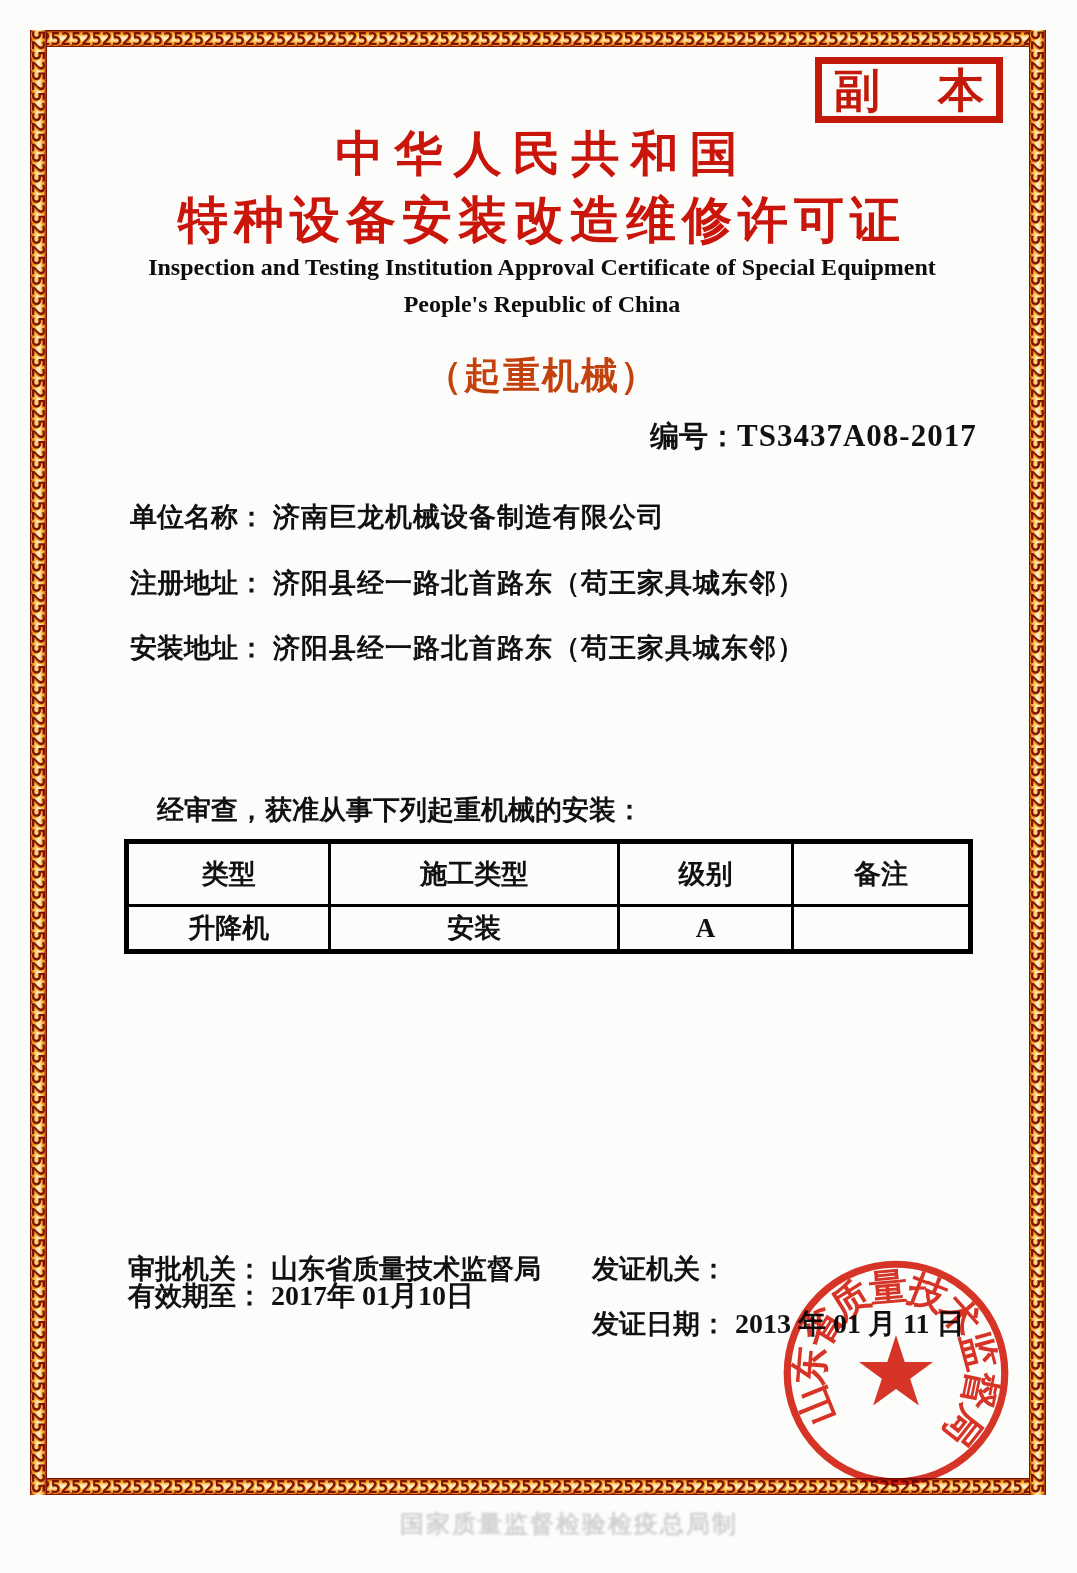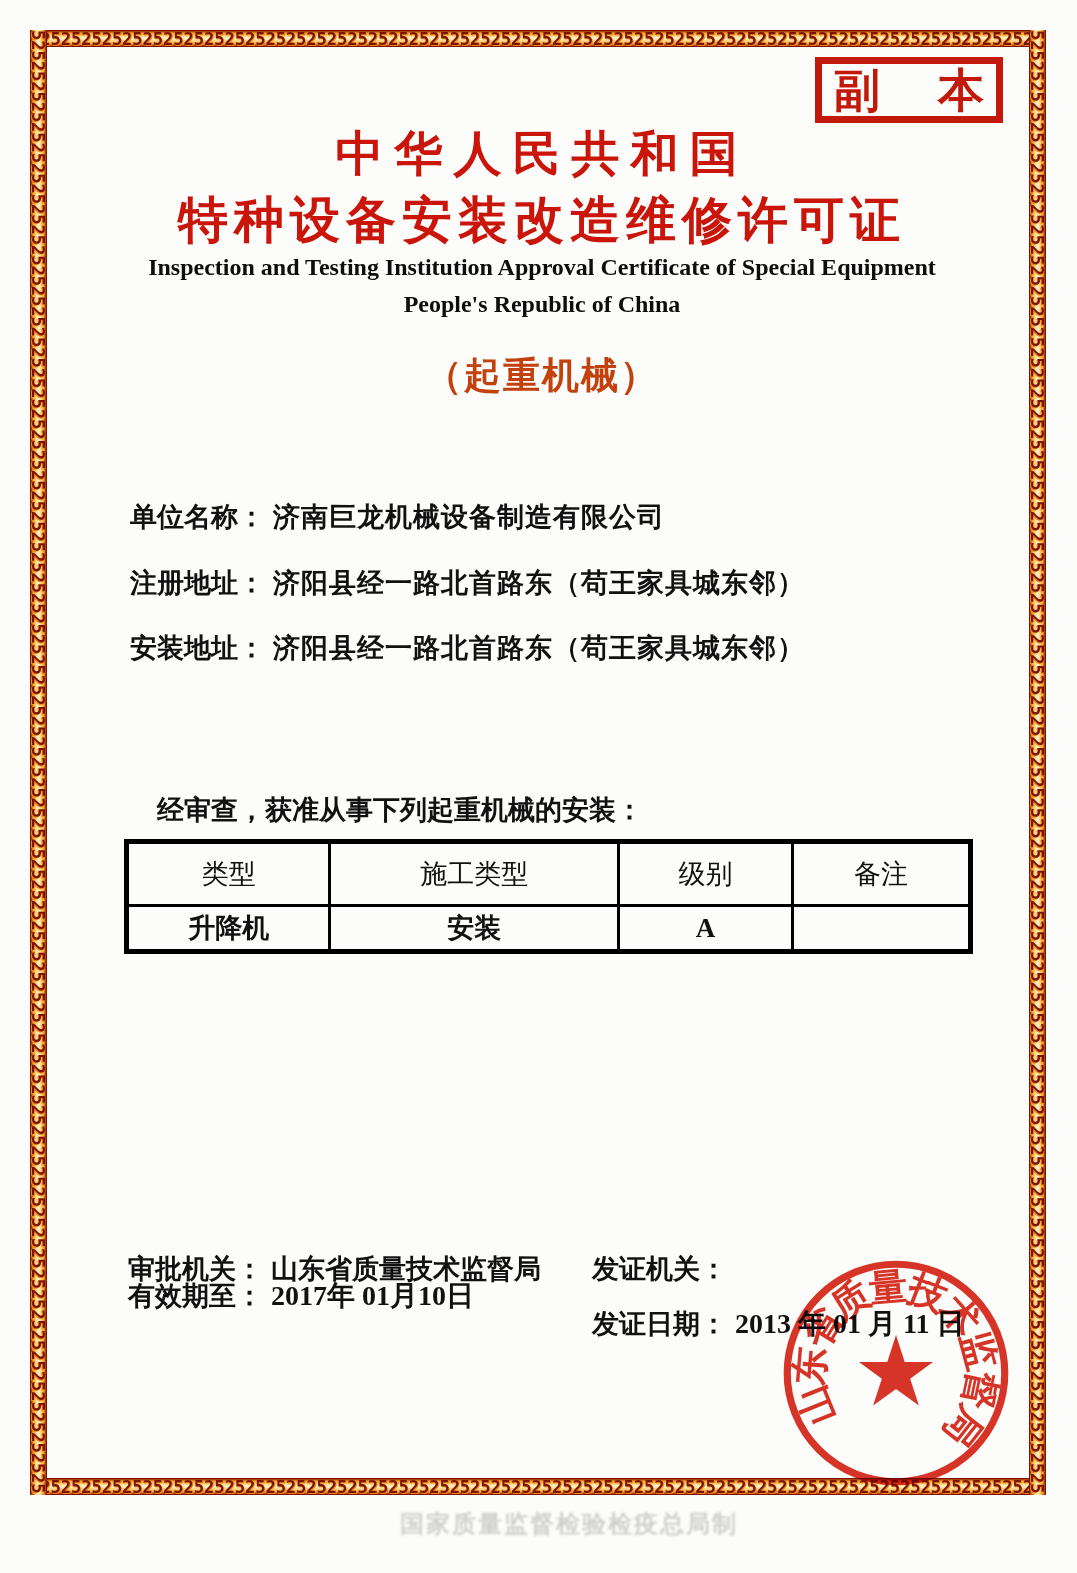--- a/index.html
+++ b/index.html
@@ -57,21 +57,21 @@
   .f1{top:499px;} .f2{top:565px;} .f3{top:630px;}
   .intro{position:absolute;left:157px;top:792px;font-size:27px;font-weight:900;}
   
   table.grant{
     position:absolute;left:124px;top:839px;width:849px;
     border-collapse:collapse;table-layout:fixed;
     font-size:27px;font-weight:900;text-align:center;
   }
   table.grant,.grant th,.grant td{border:3px solid #000;}
   table.grant{border:5px solid #000;}
-  .grant th{height:58px;font-weight:400;}
+  .grant th{height:58px;font-weight:700;}
   .grant td{height:40px;font-weight:900;}
   .serifv{font-family:"Liberation Serif","DejaVu Serif",serif;}
   
   .brow{position:absolute;font-size:27px;font-weight:900;white-space:nowrap;}
   .brow .val{margin-left:8px;font-family:Liberation Serif, serif;}
   .brow .dval{margin-left:8px;font-family:"Liberation Serif","DejaVu Serif",serif;font-size:28px;}
   .ba{left:128px;top:1251px;} .bb{left:592px;top:1251px;}
   .bc{left:128px;top:1277px;} .bd{left:592px;top:1305px;}
   
   .seal{position:absolute;left:778px;top:1255px;width:236px;height:236px;
@@ -101,20 +101,23 @@
     <span>副</span>
     <span>本</span>
   </div>
 
   <div class="center-line title-cn1">中华人民共和国</div>
   <div class="center-line title-en title-en1">Inspection and Testing Institution Approval Certificate of Special Equipment</div>
   <div class="center-line title-cn2">特种设备安装改造维修许可证</div>
   <div class="center-line title-en title-en2">People's Republic of China</div>
   <div class="center-line category">（起重机械）</div>
 
+  <div class="cert-no">
+    <span>编号：</span><span class="val">TS3437A08-2017</span>
+  </div>
 
   <div class="field f1">
     <span>单位名称：</span><span class="val">济南巨龙机械设备制造有限公司</span>
   </div>
   <div class="field f2">
     <span>注册地址：</span><span class="val">济阳县经一路北首路东（苟王家具城东邻）</span>
   </div>
   <div class="field f3">
     <span>安装地址：</span><span class="val">济阳县经一路北首路东（苟王家具城东邻）</span>
   </div>

